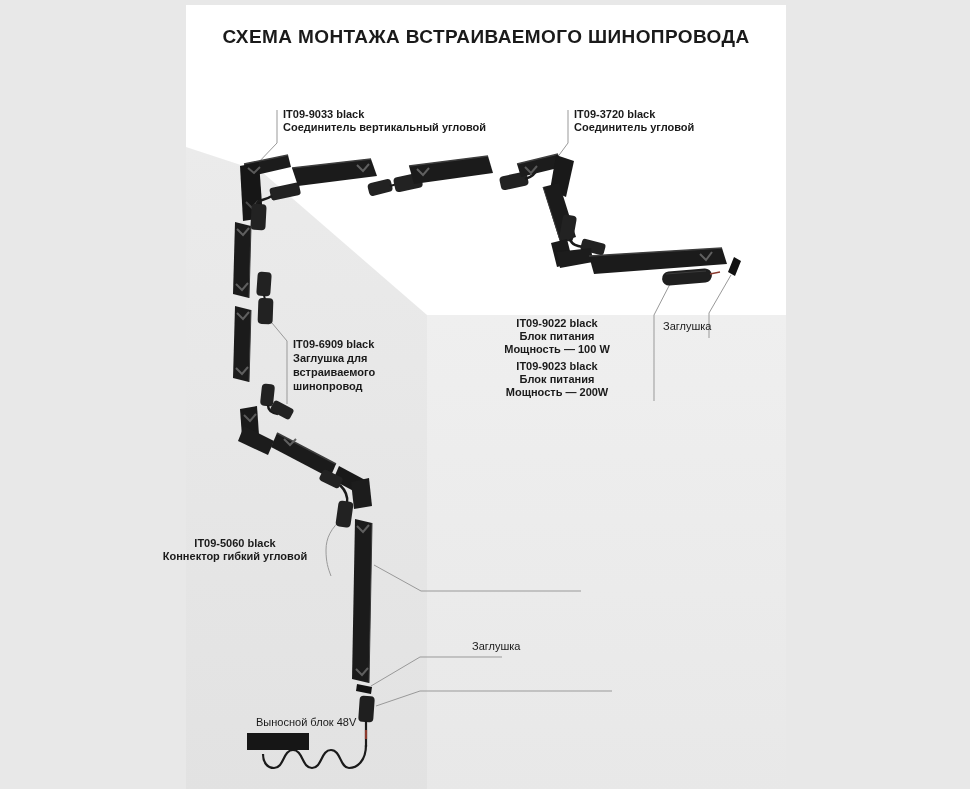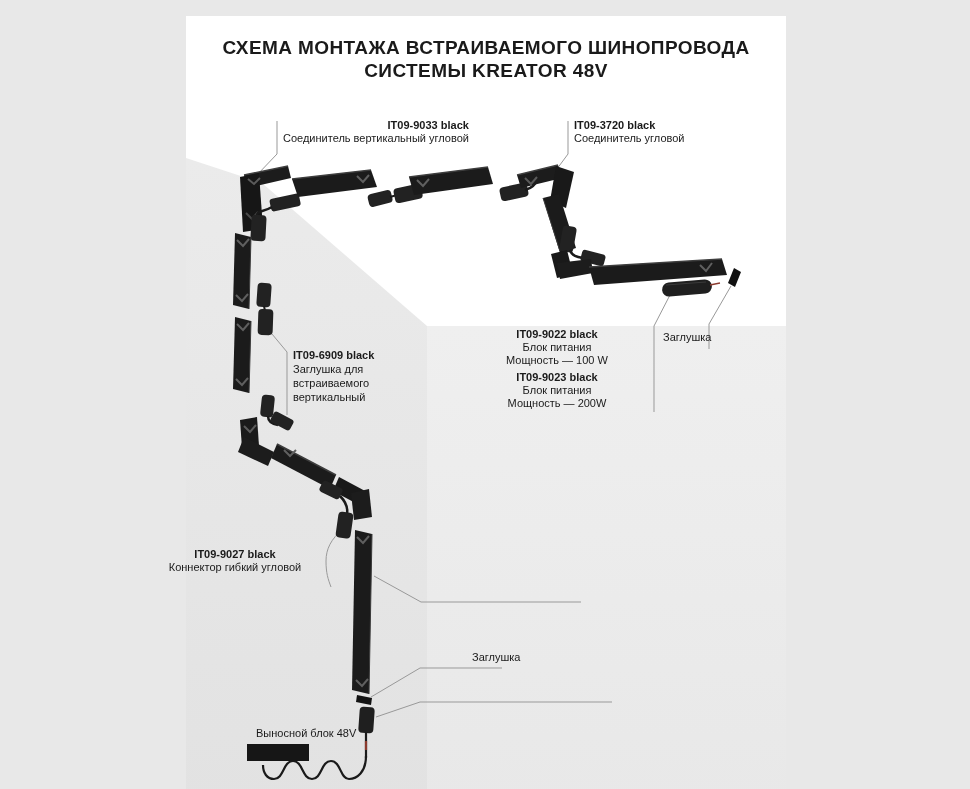--- a/index.html
+++ b/index.html
@@ -2,30 +2,30 @@
 <html><head>
 <meta charset="utf-8">
 <style>
   html,body{margin:0;padding:0;}
   body{
     width:970px;height:789px;position:relative;overflow:hidden;
     background:#e8e8e8;
     font-family:"Liberation Sans","DejaVu Sans",sans-serif;
     color:#1a1a1a;
   }
-  #stage{position:absolute;left:0;top:16px;width:970px;height:689px;}
+  #stage{position:absolute;left:0;top:5px;width:970px;height:689px;}
   svg{position:absolute;left:0;top:0;}
   .title{
     position:absolute;left:186px;top:20px;width:600px;
     text-align:center;font-weight:700;font-size:19px;line-height:23px;
     letter-spacing:.4px;color:#1a1a1a;
   }
   .lbl{position:absolute;font-size:11px;line-height:13px;color:#1a1a1a;white-space:nowrap;}
   .lbl .code{font-weight:700;}
-  .lbl .desc{font-weight:400;}
+  .lbl .desc{font-weight:700;}
   .r{text-align:center;}
 </style>
 </head>
 <body>
 
 <div id="stage">
 
 <svg width="970" height="789" viewBox="0 0 970 789">
   <defs>
     <linearGradient id="wallGrad" x1="0" y1="0" x2="0" y2="1">
@@ -175,56 +175,55 @@
     <rect x="359" y="691" width="15" height="26" rx="4" fill="#1f1f1f" transform="rotate(4 366 704)"></rect>
     <line x1="366" y1="716" x2="366" y2="742" stroke="#1a1a1a" stroke-width="2.2"></line>
     <line x1="366" y1="725" x2="366" y2="734" stroke="#8b3a2e" stroke-width="2.2"></line>
   </g>
   <path d="M366,740 C366,756 357,763 349,763 C340,763 341,745 331,745 C321,745 322,763 312,763 C302,763 303,745 293,745 C283,745 284,763 274,763 C267,763 263,757 263,749" stroke="#1a1a1a" stroke-width="2.2" fill="none"></path>
   <rect x="247" y="728" width="62" height="17" fill="#161616"></rect>
 </svg>
 
 <div class="title">
   <div>СХЕМА МОНТАЖА ВСТРАИВАЕМОГО ШИНОПРОВОДА</div>
-  <div>СИСТЕМЫ KREATOR 48V</div>
-</div>
-
-<div class="lbl" style="left:283px;top:103px;text-align:right;">
+</div>
+
+<div class="lbl" style="left:283px;top:103px;">
   <div class="code">IT09-9033 black</div>
   <div class="desc">Соединитель вертикальный угловой</div>
 </div>
 
 <div class="lbl" style="left:574px;top:103px;">
   <div class="code">IT09-3720 black</div>
   <div class="desc">Соединитель угловой</div>
 </div>
 
 <div class="lbl" style="left:293px;top:332px;line-height:14px;">
   <div class="code">IT09-6909 black</div>
   <div class="desc">Заглушка для</div>
   <div class="desc">встраиваемого</div>
-  <div class="desc">вертикальный</div>
+  <div class="desc">шинопровод</div>
 </div>
 
 <div class="lbl r" style="left:467px;top:312px;width:180px;">
   <div class="code">IT09-9022 black</div>
   <div class="desc">Блок питания</div>
   <div class="desc">Мощность — 100 W</div>
 </div>
 
 <div class="lbl r" style="left:467px;top:355px;width:180px;">
   <div class="code">IT09-9023 black</div>
   <div class="desc">Блок питания</div>
   <div class="desc">Мощность — 200W</div>
 </div>
 
 <div class="lbl desc" style="left:663px;top:315px;">Заглушка</div>
 
 <div class="lbl r" style="left:145px;top:532px;width:180px;">
-  <div class="code">IT09-9027 black</div>
+  <div class="code">IT09-5060 black</div>
   <div class="desc">Коннектор гибкий угловой</div>
 </div>
 
 
 <div class="lbl desc" style="left:472px;top:635px;">Заглушка</div>
 
 
 <div class="lbl desc" style="left:247px;top:711px;padding-left:9px;">Выносной блок 48V</div>
 
 </div>

